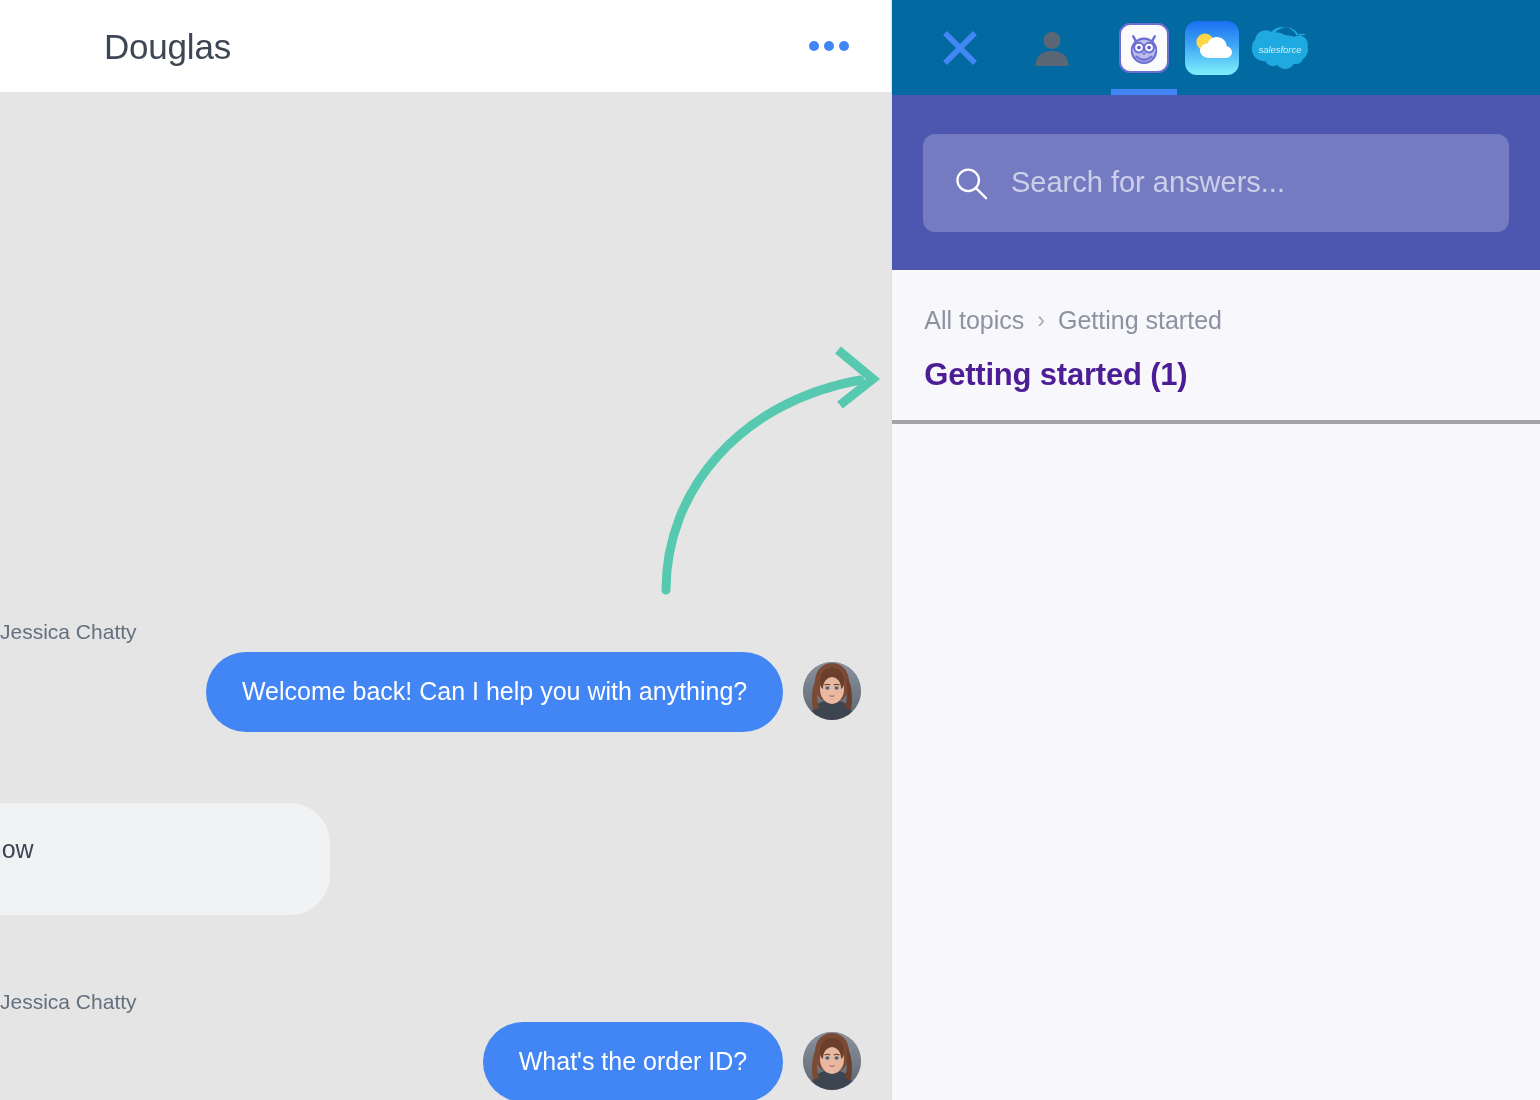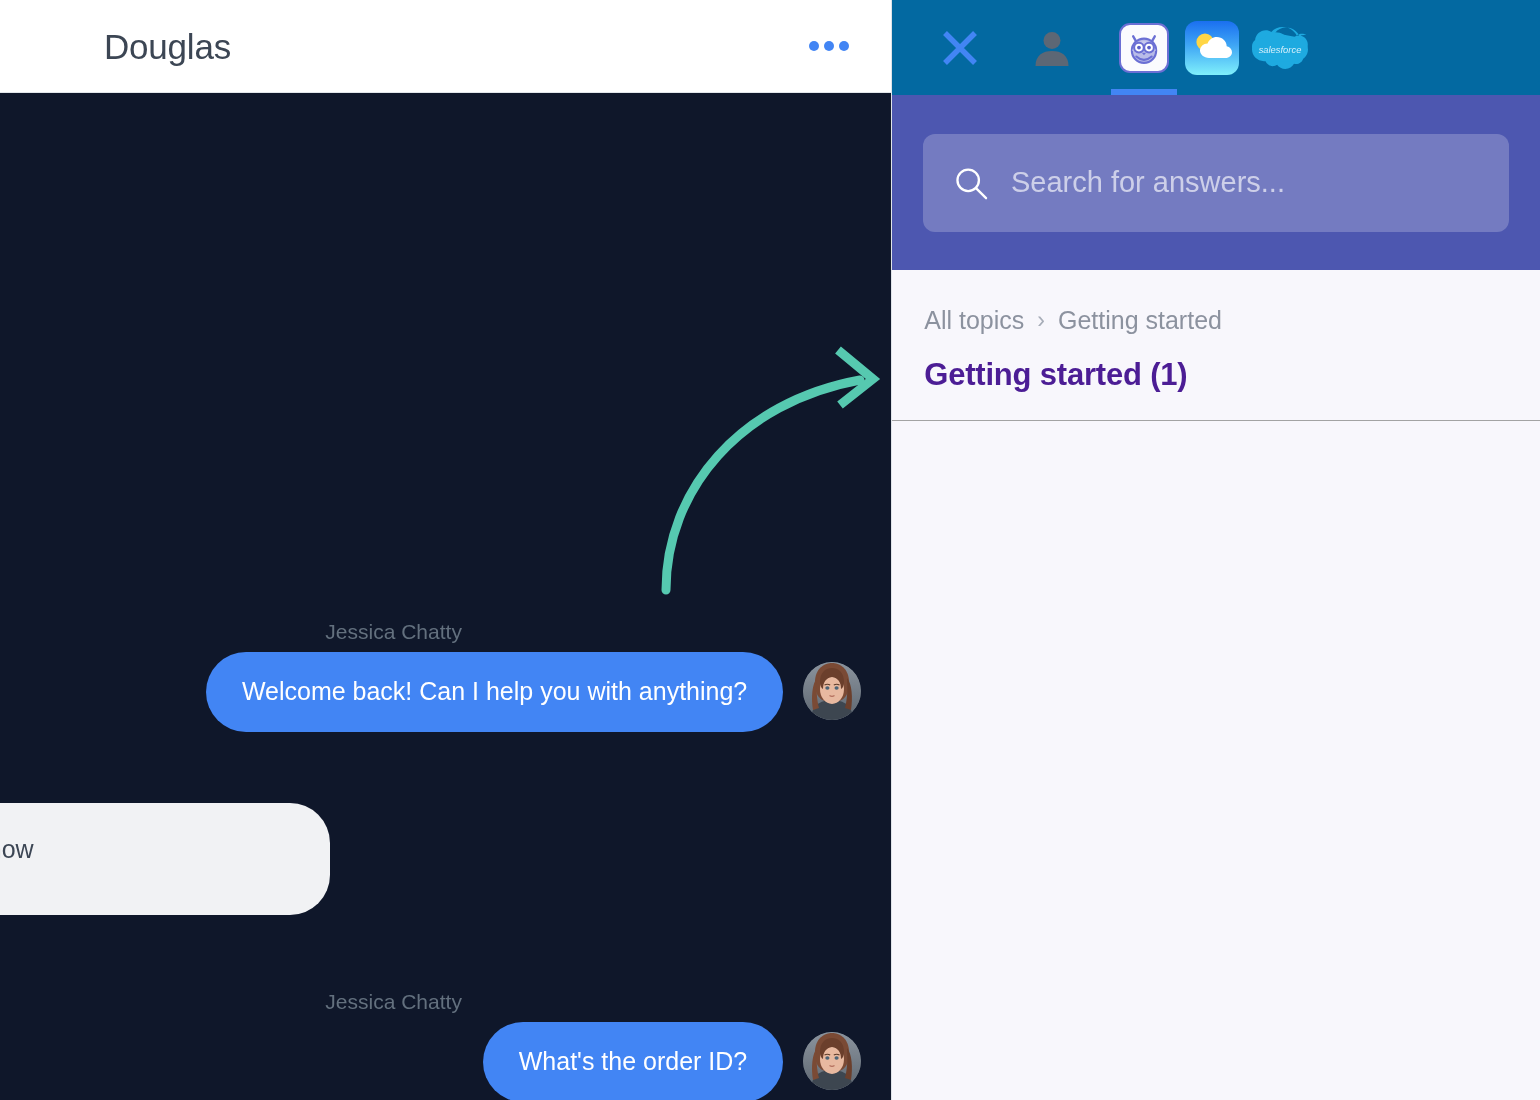--- a/index.html
+++ b/index.html
@@ -16,21 +16,21 @@
     position: relative;
     width: 1540px; height: 1100px;
     display: flex;
   }
 
   
   .chat-panel {
     position: relative;
     width: 938px;
     height: 1100px;
-    background: #0f172a;
+    background: #e5e5e5;
     border-right: 1px solid #dfe3e8;
     display: flex;
     flex-direction: column;
     overflow: hidden;
   }
   .chat-header {
     height: 93px;
     min-height: 93px;
     border-bottom: 1px solid #e2e6ea;
     display: flex;
@@ -66,21 +66,21 @@
     overflow: hidden;
   }
 
   .msg-group {
     position: absolute;
     width: 100%;
   }
   .msg-name {
     font-size: 21px;
     color: #63707e;
-    text-align: center;
+    text-align: left;
     padding-right: 104px;
     margin-bottom: 10px;
     line-height: 1;
   }
   .msg-row {
     display: flex;
     align-items: flex-start;
     justify-content: flex-end;
     gap: 20px;
     padding-right: 30px;
@@ -210,21 +210,21 @@
     font-family: "Liberation Sans", sans-serif;
     font-size: 29px;
     color: #ffffff;
     width: 100%;
   }
   .kb-search-input::placeholder { color: rgba(255,255,255,0.64); }
 
   .kb-head {
     background: #f8f7fc;
     padding: 38px 0 30px 32px;
-    border-bottom: 1px solid #a3a3a3;
+    border-bottom: 4px solid #a3a3a3;
   }
   .breadcrumb {
     display: flex;
     align-items: center;
     gap: 13px;
     font-size: 25px;
     color: #8c929f;
     margin-bottom: 26px;
     line-height: 1;
   }

